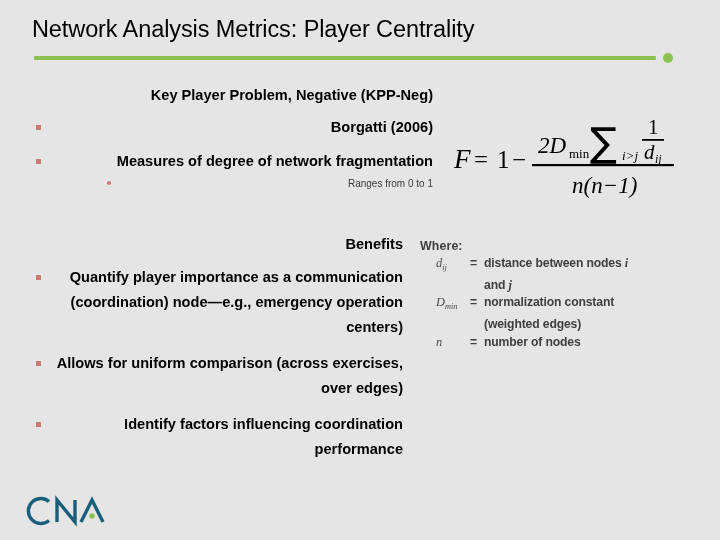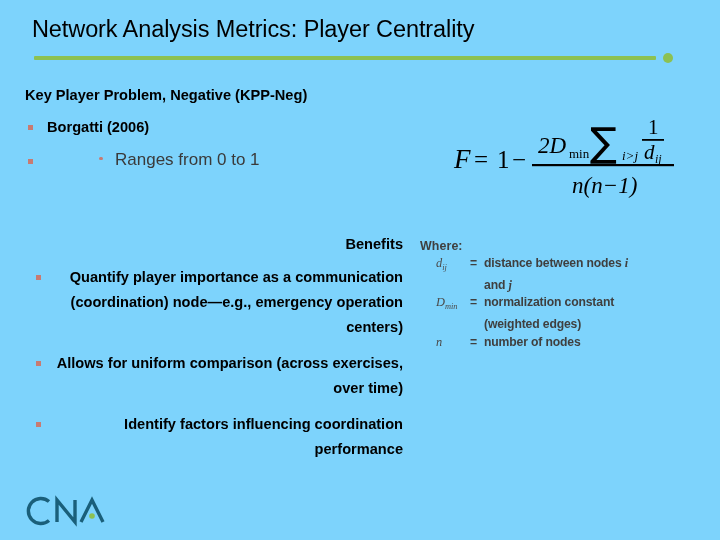--- a/index.html
+++ b/index.html
@@ -12,21 +12,21 @@
     background: #ffffff;
     font-family: "Liberation Sans", sans-serif;
     overflow: hidden;
     position: relative;
   }
   .slide {
     position: absolute;
     inset: 0;
     width: 720px;
     height: 540px;
-    background: #7dd3fc;
+    background: #e5e5e5;
   }
 
   
   .slide-title {
     position: absolute;
     left: 32px;
     top: 14px;
     width: 640px;
     font-size: 23.5px;
     font-weight: 400;
@@ -50,23 +50,24 @@
     top: 53px;
     width: 10px;
     height: 10px;
     border-radius: 50%;
     background: #8cc152;
   }
 
   
   .left-col {
     position: absolute;
-    left: 25px;
+    left: 33px;
     top: 85px;
     width: 400px;
+    text-align: right;
   }
   .section-head {
     font-size: 14.6px;
     font-weight: bold;
     color: #000000;
     line-height: 20px;
     margin: 0 0 2px 0;
     white-space: nowrap;
   }
   ul.lvl1 {
@@ -94,21 +95,21 @@
   }
   ul.lvl2 {
     list-style: none;
     margin: 2px 0 0 0;
     padding: 0;
   }
   ul.lvl2 > li {
     position: relative;
     padding-left: 22px;
     margin-left: 46px;
-    font-size: 17px;
+    font-size: 10px;
     font-weight: 400;
     color: #3a3a3a;
     line-height: 19px;
   }
   ul.lvl2 > li > .dt {
     position: absolute;
     left: 6px;
     top: 7px;
     width: 3.5px;
     height: 3.5px;
@@ -229,40 +230,41 @@
 
   <div class="left-col">
     <div class="section-head">Key Player Problem, Negative (KPP-Neg)</div>
     <ul class="lvl1">
       <li>
         <span class="sq"></span>
         <span>Borgatti (2006)</span>
       </li>
       <li>
         <span class="sq"></span>
+        <span>Measures of degree of network fragmentation</span>
         <ul class="lvl2">
           <li>
             <span class="dt"></span>
             <span>Ranges from 0 to 1</span>
           </li>
         </ul>
       </li>
     </ul>
   </div>
 
   <div class="benefits-block">
     <div class="section-head">Benefits</div>
     <ul class="lvl1">
       <li>
         <span class="sq"></span>
         <span>Quantify player importance as a communication (coordination) node—e.g., emergency operation centers)</span>
       </li>
       <li>
         <span class="sq"></span>
-        <span>Allows for uniform comparison (across exercises, over time)</span>
+        <span>Allows for uniform comparison (across exercises, over edges)</span>
       </li>
       <li>
         <span class="sq"></span>
         <span>Identify factors influencing coordination performance</span>
       </li>
     </ul>
   </div>
 
   <div class="formula">
     <svg width="236" height="110" viewBox="0 0 236 110" xmlns="http://www.w3.org/2000/svg">

